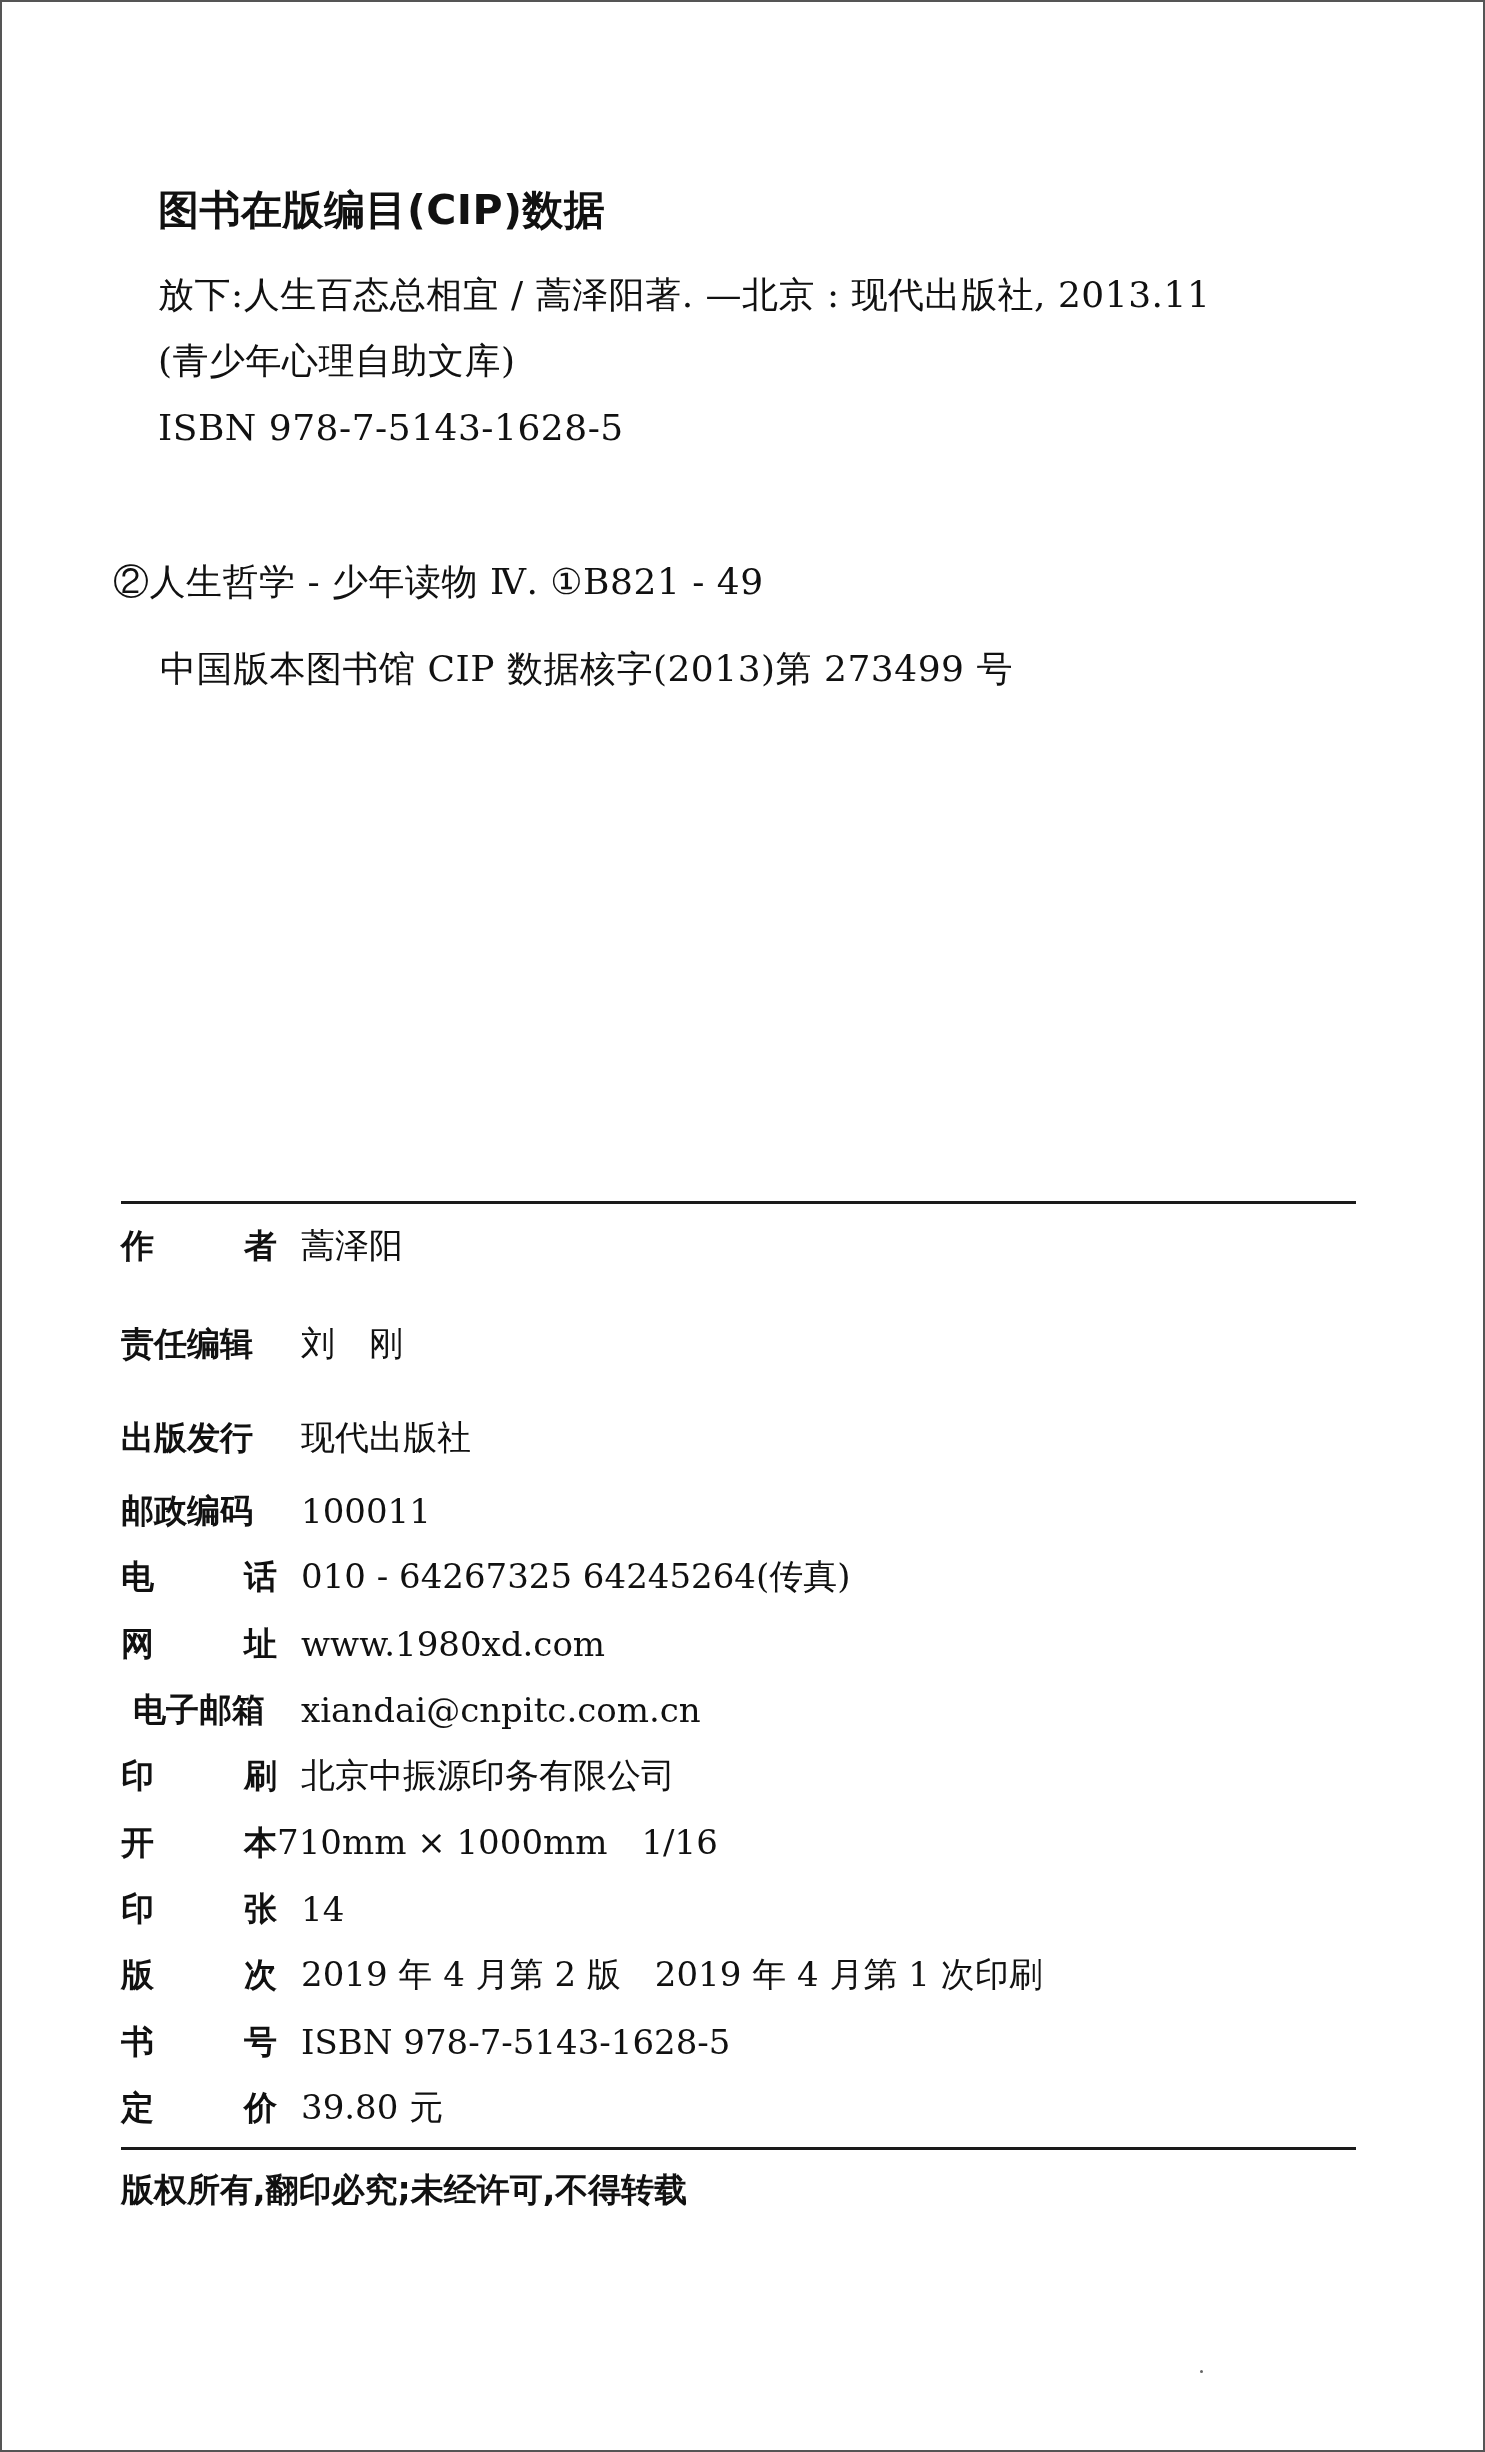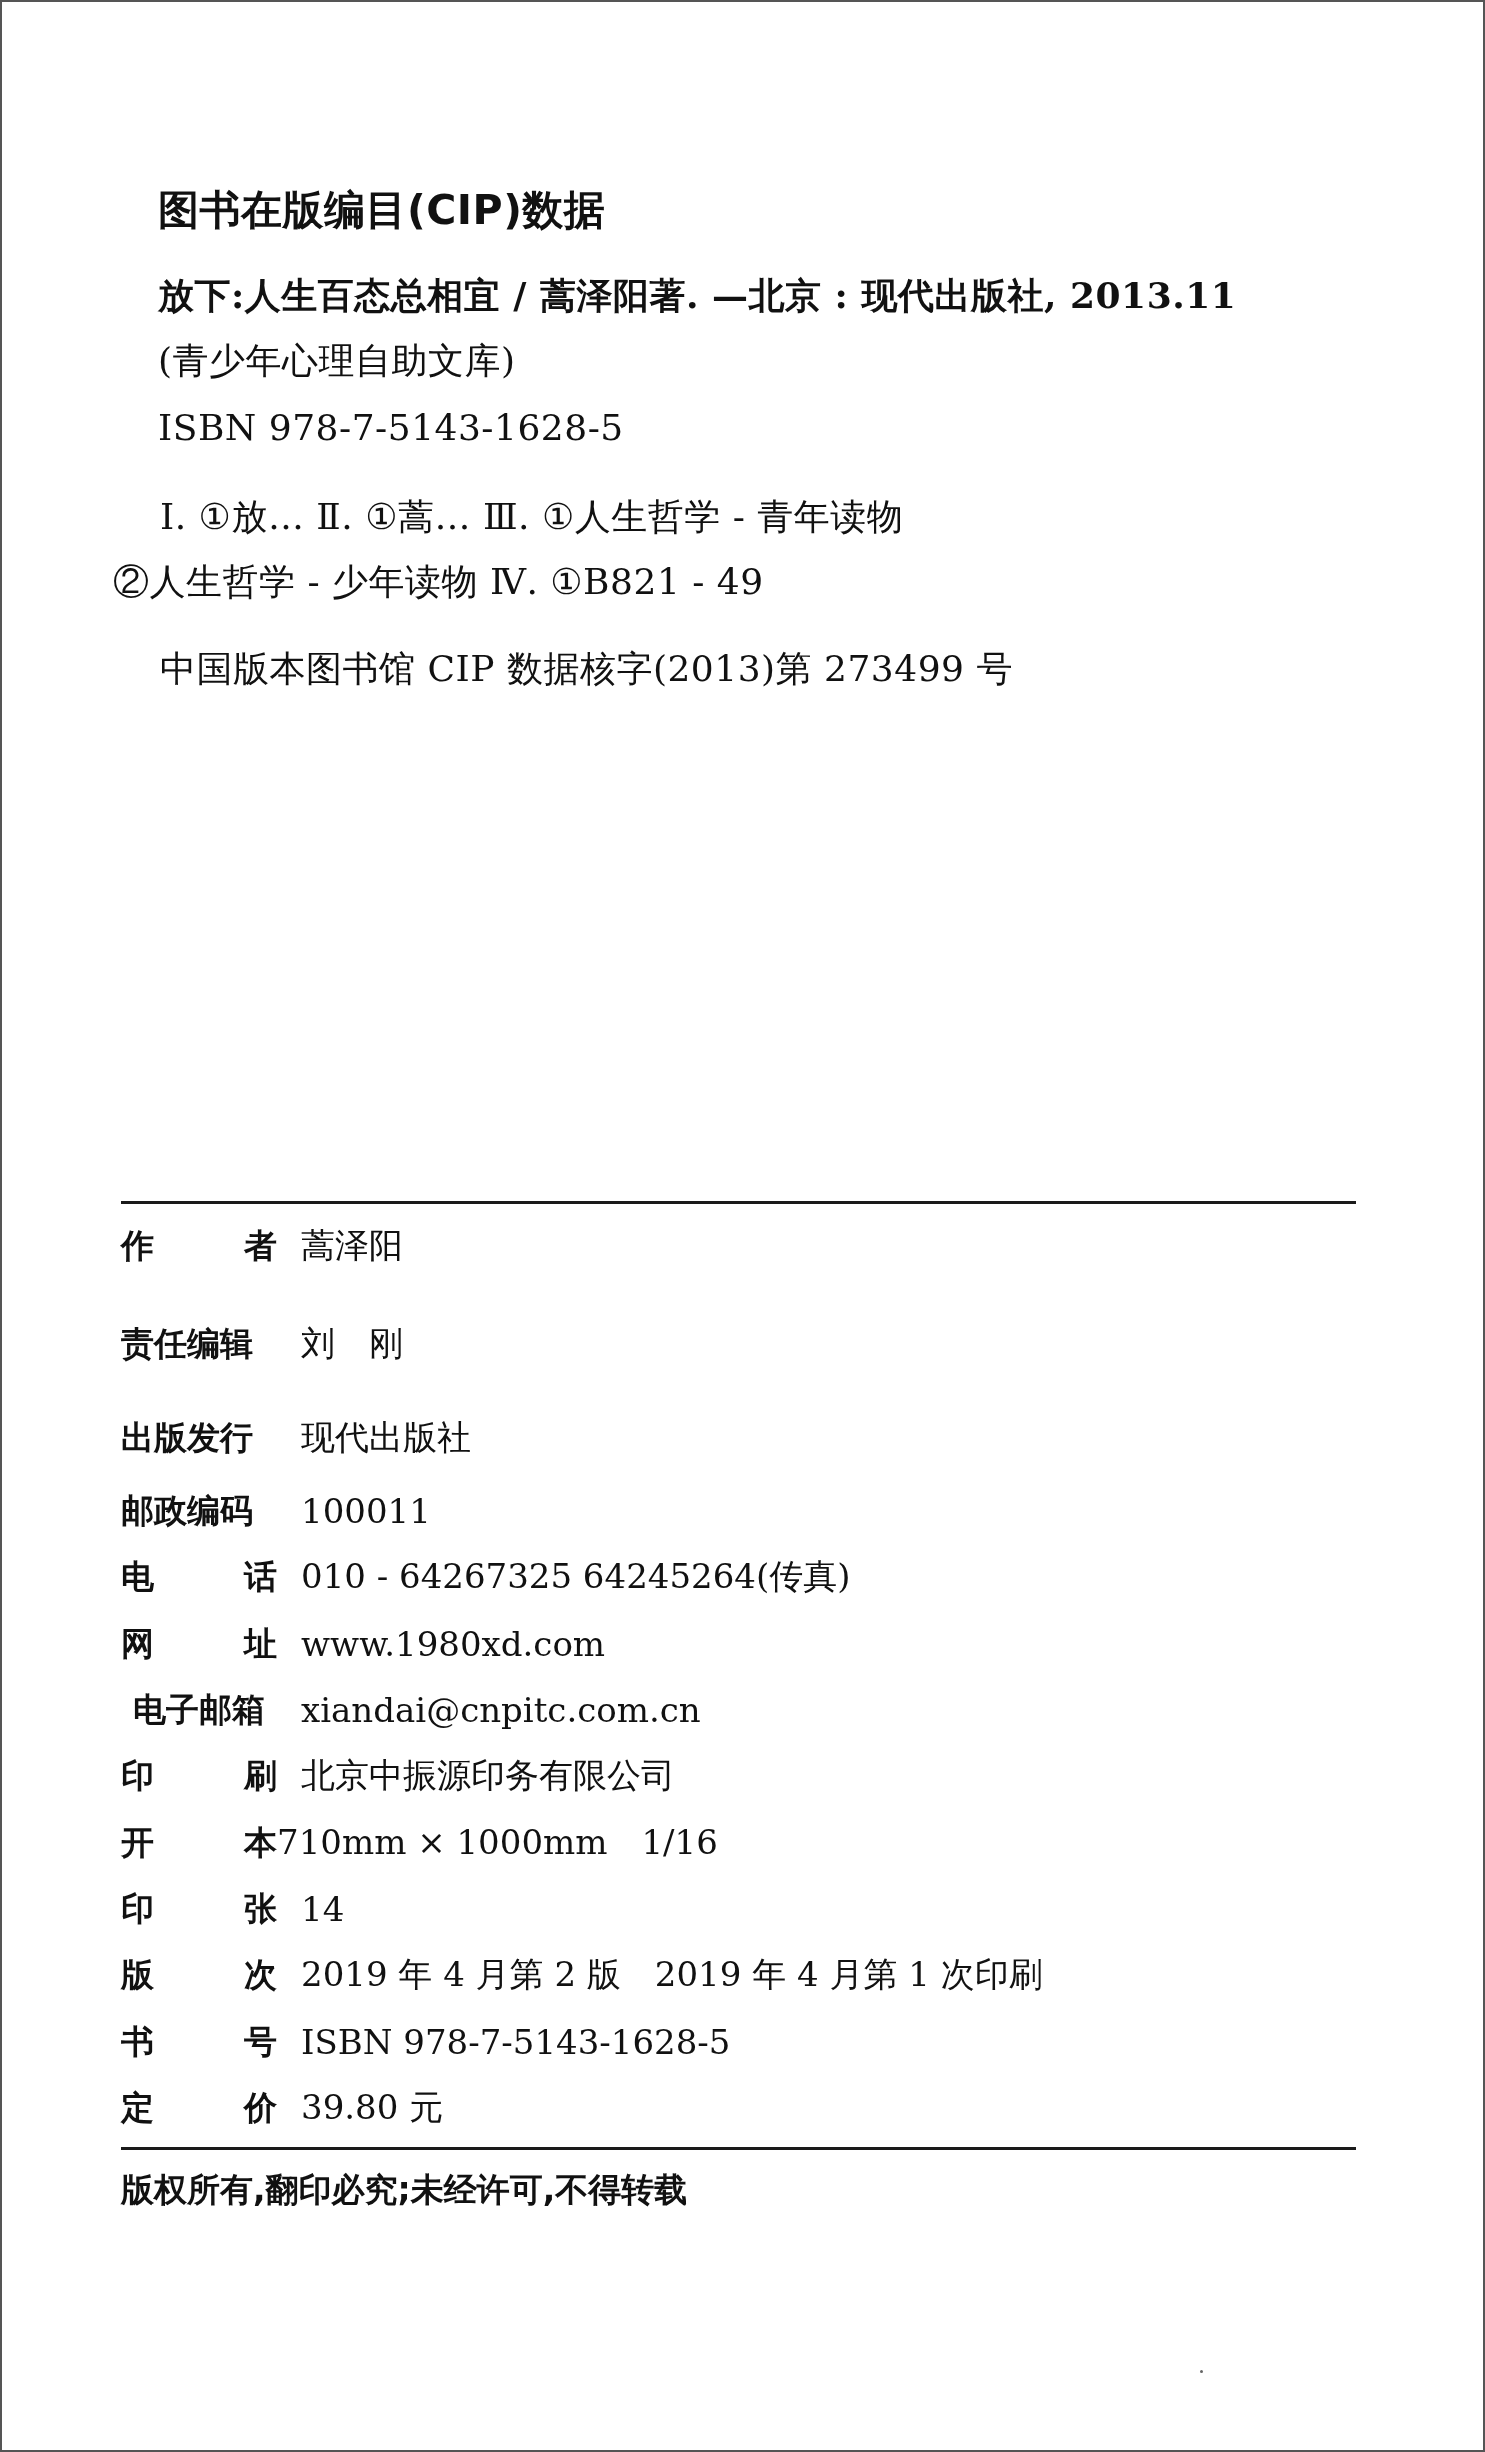--- a/index.html
+++ b/index.html
@@ -79,24 +79,23 @@
       background: #666;
       border-radius: 50%;
     }
   </style>
 </head>
 <body>
 
 <div class="page-frame">
 
   <div class="line heading" style="left:156px; top:186px;">图书在版编目(CIP)数据</div>
-  <div class="line" style="left:156px; top:271px;font-weight:bold;">放下:人生百态总相宜 / 蒿泽阳著. —北京 : 现代出版社, 2013.11</div>
+  <div class="line" style="left:156px; top:271px;">放下:人生百态总相宜 / 蒿泽阳著. —北京 : 现代出版社, 2013.11</div>
   <div class="line" style="left:156px; top:337px;">(青少年心理自助文库)</div>
   <div class="line" style="left:156px; top:404px;">ISBN 978-7-5143-1628-5</div>
-  <div class="line" style="left:158px; top:493px;">Ⅰ. ①放…   Ⅱ. ①蒿…   Ⅲ. ①人生哲学 - 青年读物</div>
   <div class="line" style="left:111px; top:558px;">②人生哲学 - 少年读物   Ⅳ. ①B821 - 49</div>
   <div class="line" style="left:158px; top:645px;">中国版本图书馆 CIP 数据核字(2013)第 273499 号</div>
 
   <div class="rule" style="top:1199px;"></div>
 
   <div class="meta-row" style="top:1222px;">
     <span class="meta-label">
         <span>作</span>
         <span>者</span>
       </span>

